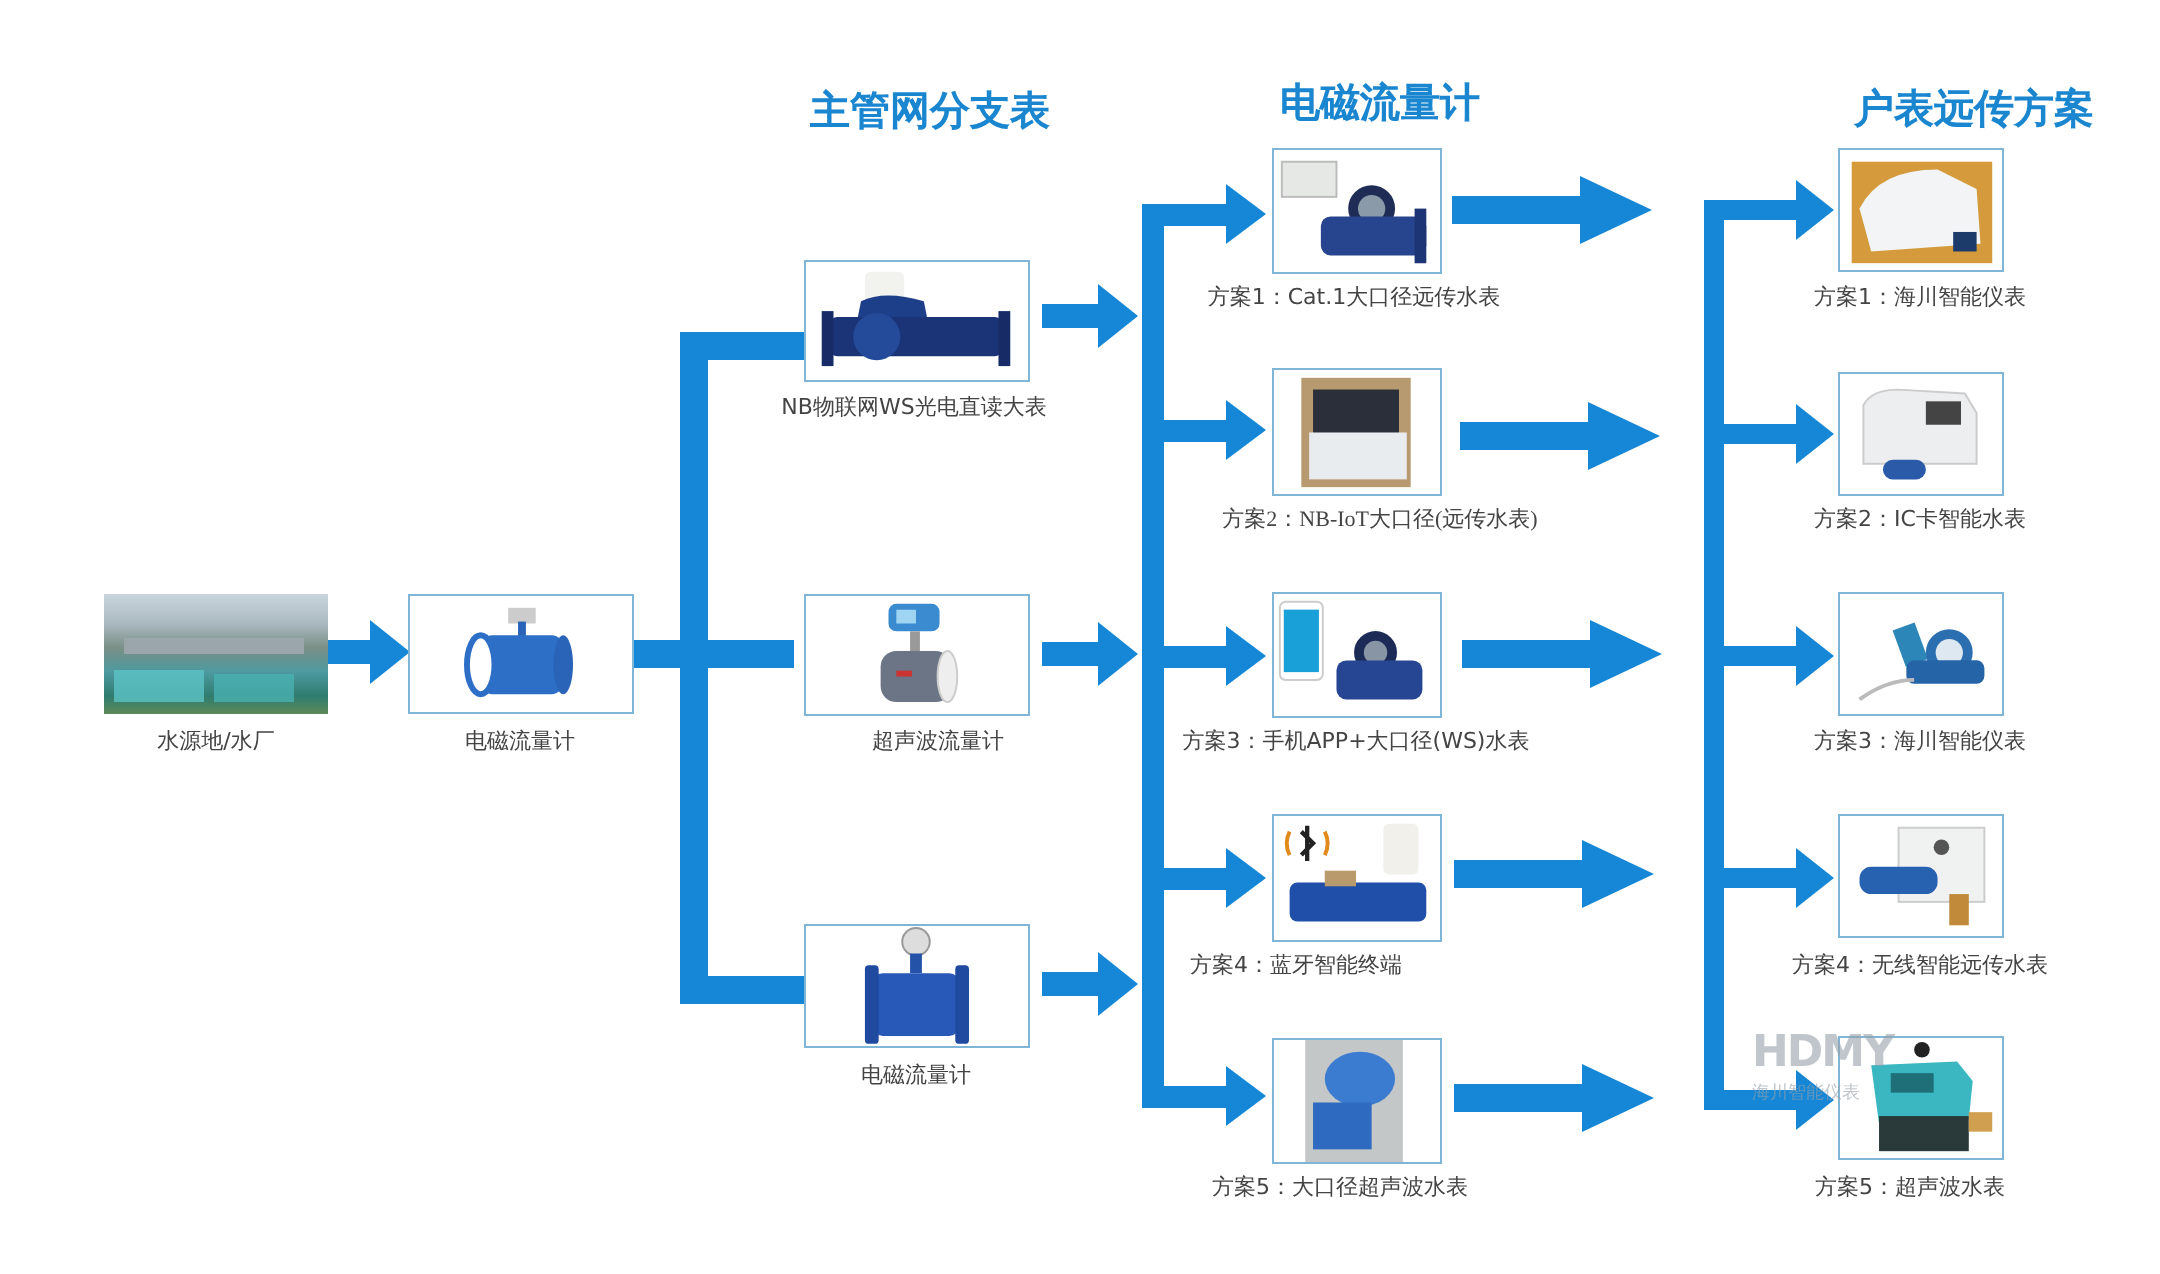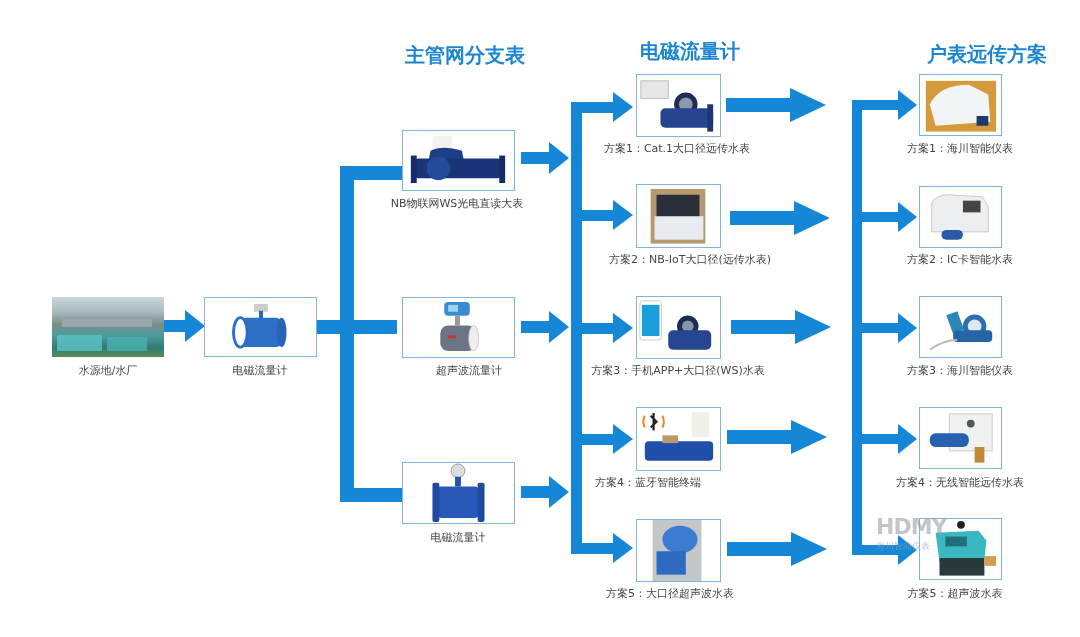--- a/index.html
+++ b/index.html
@@ -141,21 +141,21 @@
 </div>
 <div class="label" style="left:677px;top:141px;">方案1：Cat.1大口径远传水表</div>
 
 <div class="box" style="left:636px;top:184px;width:85px;height:64px;">
   <svg class="thumb" viewBox="0 0 85 64">
     <rect x="14" y="4" width="56" height="56" fill="#b89a70"></rect>
     <rect x="20" y="10" width="44" height="24" fill="#2a2f3a"></rect>
     <rect x="18" y="32" width="50" height="24" fill="#e8ecef"></rect>
   </svg>
 </div>
-<div class="label" style="left:690px;top:252px;">方案2：NB-IoT大口径(远传水表)</div>
+<div class="label" style="left:690px;top:252px;font-family:Liberation Serif, serif;">方案2：NB-IoT大口径(远传水表)</div>
 
 <div class="box" style="left:636px;top:296px;width:85px;height:63px;">
   <svg class="thumb" viewBox="0 0 85 63">
     <rect x="3" y="4" width="22" height="40" rx="3" fill="#ffffff" stroke="#ccc"></rect>
     <rect x="5" y="8" width="18" height="32" fill="#1aa0d8"></rect>
     <circle cx="52" cy="30" r="11" fill="#1c2a56"></circle>
     <circle cx="52" cy="30" r="6" fill="#8795a5"></circle>
     <rect x="32" y="34" width="44" height="20" rx="5" fill="#264593"></rect>
   </svg>
 </div>

